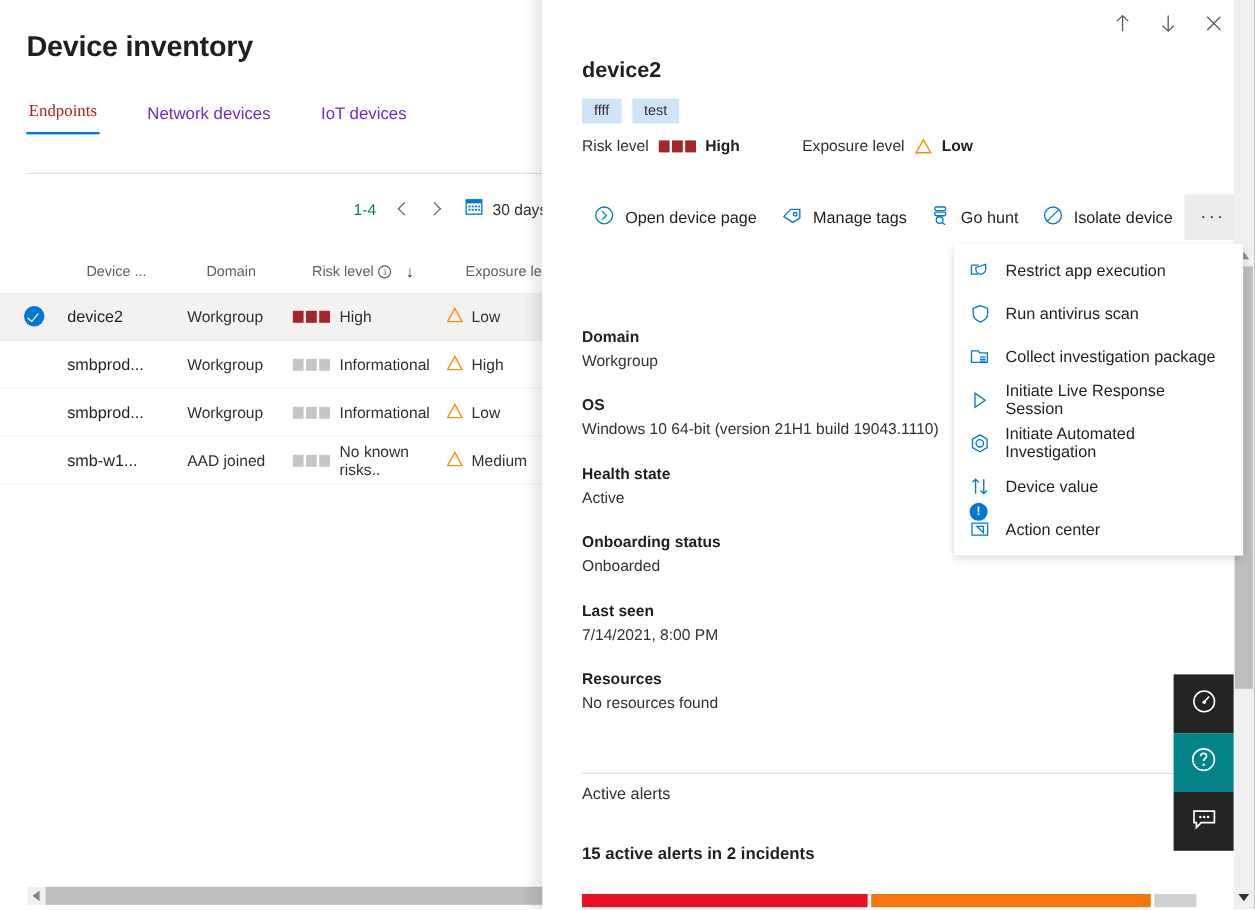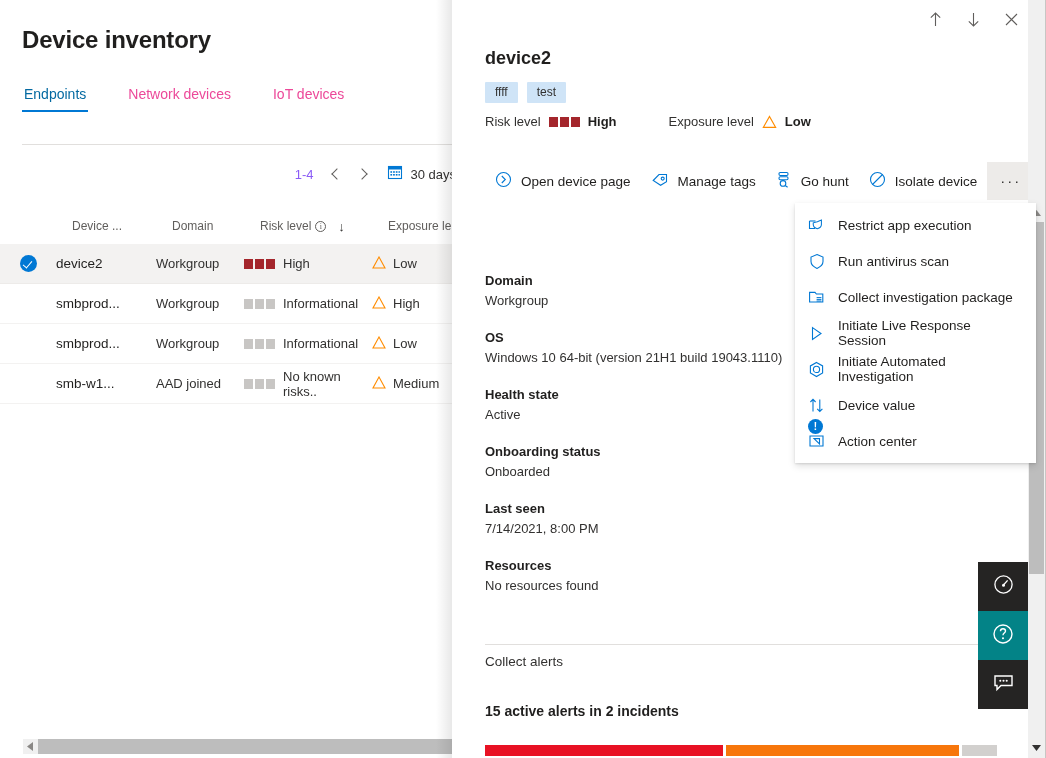--- a/index.html
+++ b/index.html
@@ -30,45 +30,45 @@
   #page-title {
     position: absolute; left: 22px; top: 26px;
     font-size: 24px; font-weight: bold; color: #201f1e;
     letter-spacing: -0.2px;
   }
   #tabstrip {
     position: absolute; left: 22px; top: 82px;
     display: flex; align-items: flex-start;
   }
   .tab {
-    font-size: 14px; color: #ec4899;
+    font-size: 14px; color: #6d28d9;
     padding: 4px 2px 10px 2px;
     margin-right: 38px;
     cursor: pointer;
     white-space: nowrap;
     position: relative;
   }
-  .tab.active { color: #0369a1; }
+  .tab.active { color: #b91c1c; font-family: Liberation Serif, serif; }
   .tab.active::after {
     content: ""; position: absolute;
     left: 0; right: 0; bottom: 0; height: 2px;
     background: #0078d4;
   }
   #toolbar-divider {
     position: absolute; left: 22px; top: 144px;
     width: 440px; height: 1px; background: #e1dfdd;
   }
   #pagination {
     position: absolute; left: 0; top: 158px;
     width: 460px; height: 32px;
     display: flex; align-items: center; justify-content: flex-end;
     padding-right: 4px;
   }
   #page-range {
-    font-size: 13px; color: #8b5cf6; margin-right: 8px;
+    font-size: 13px; color: #0f766e; margin-right: 8px;
   }
   .chev-btn {
     width: 28px; height: 28px;
     display: flex; align-items: center; justify-content: center;
     cursor: pointer;
   }
   .chev {
     width: 8px; height: 8px;
     border-top: 1.4px solid #605e5c;
     border-right: 1.4px solid #605e5c;
@@ -575,21 +575,21 @@
       <div class="d-label">Last seen</div>
       <div class="d-value">7/14/2021, 8:00 PM</div>
 
       <div class="d-label">Resources</div>
       <div class="d-value">No resources found</div>
     </div>
   </div>
 
   <div id="alerts-divider"></div>
   <div id="alerts-head">
-    <span class="t">Collect alerts</span>
+    <span class="t">Active alerts</span>
     <span class="caret-up"></span>
   </div>
   <div id="alerts-count">15 active alerts in 2 incidents</div>
   <div id="alerts-bar">
     <span style="width:238px;background:#e81123"></span>
     <span style="width:234px;background:#f7760b"></span>
     <span style="width:35px;background:#d2d0ce"></span>
   </div>
 
   <div id="ctx-menu">

